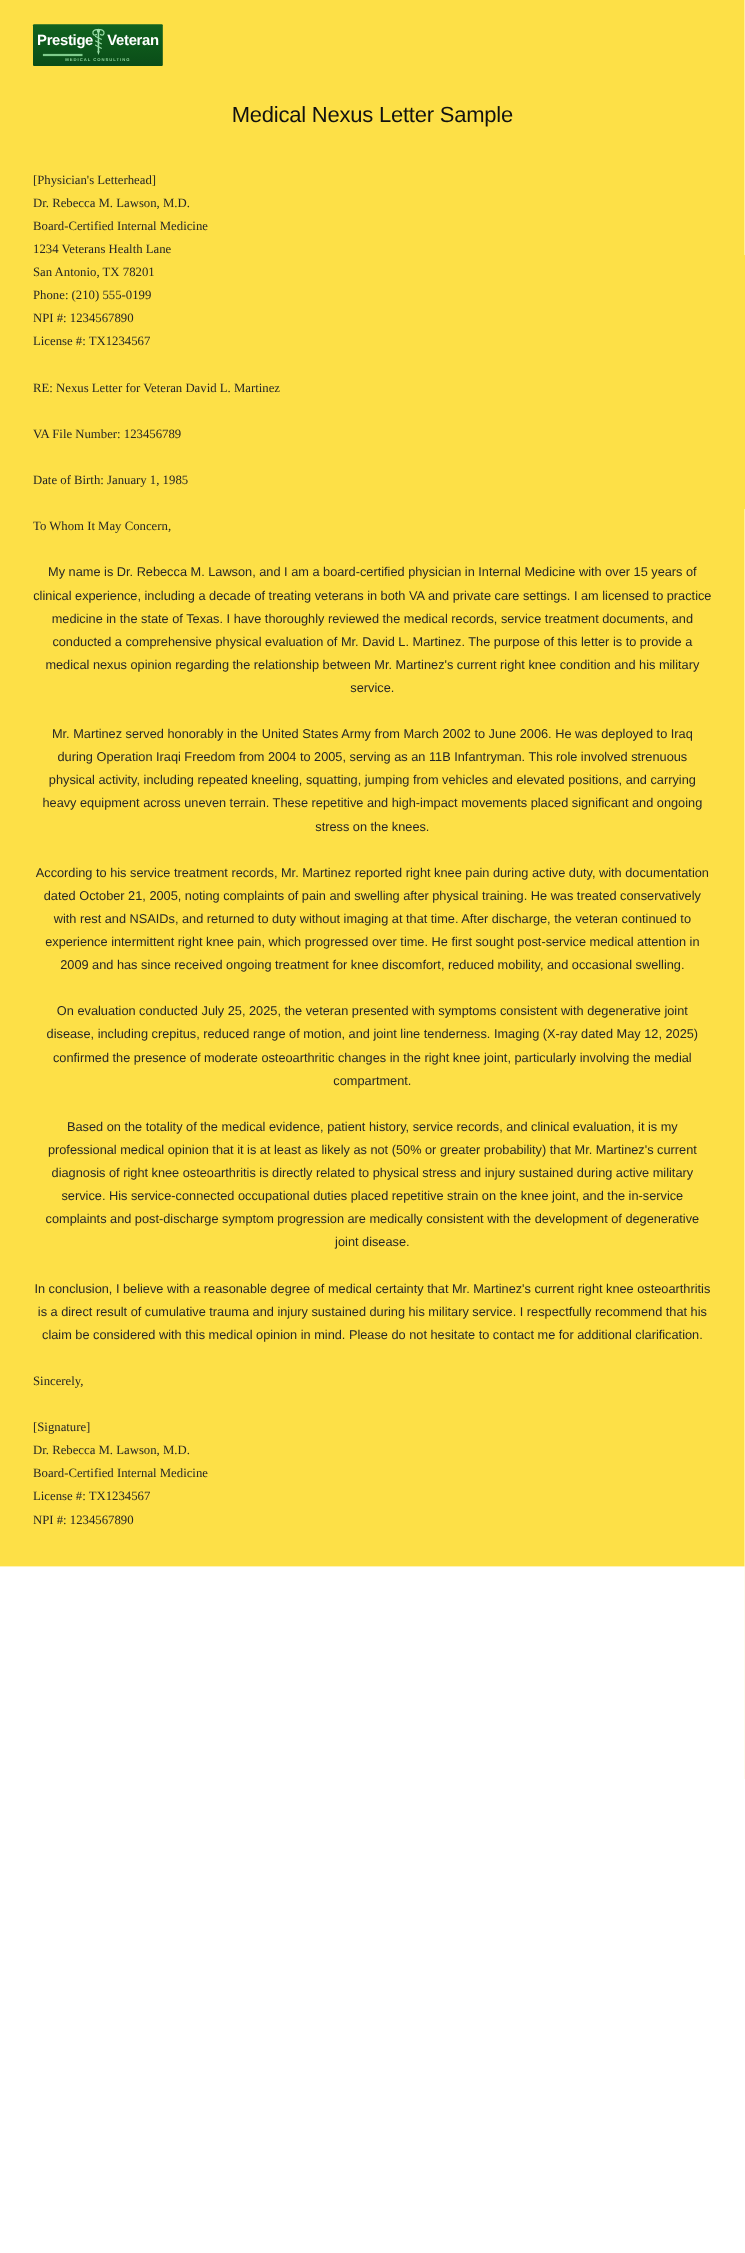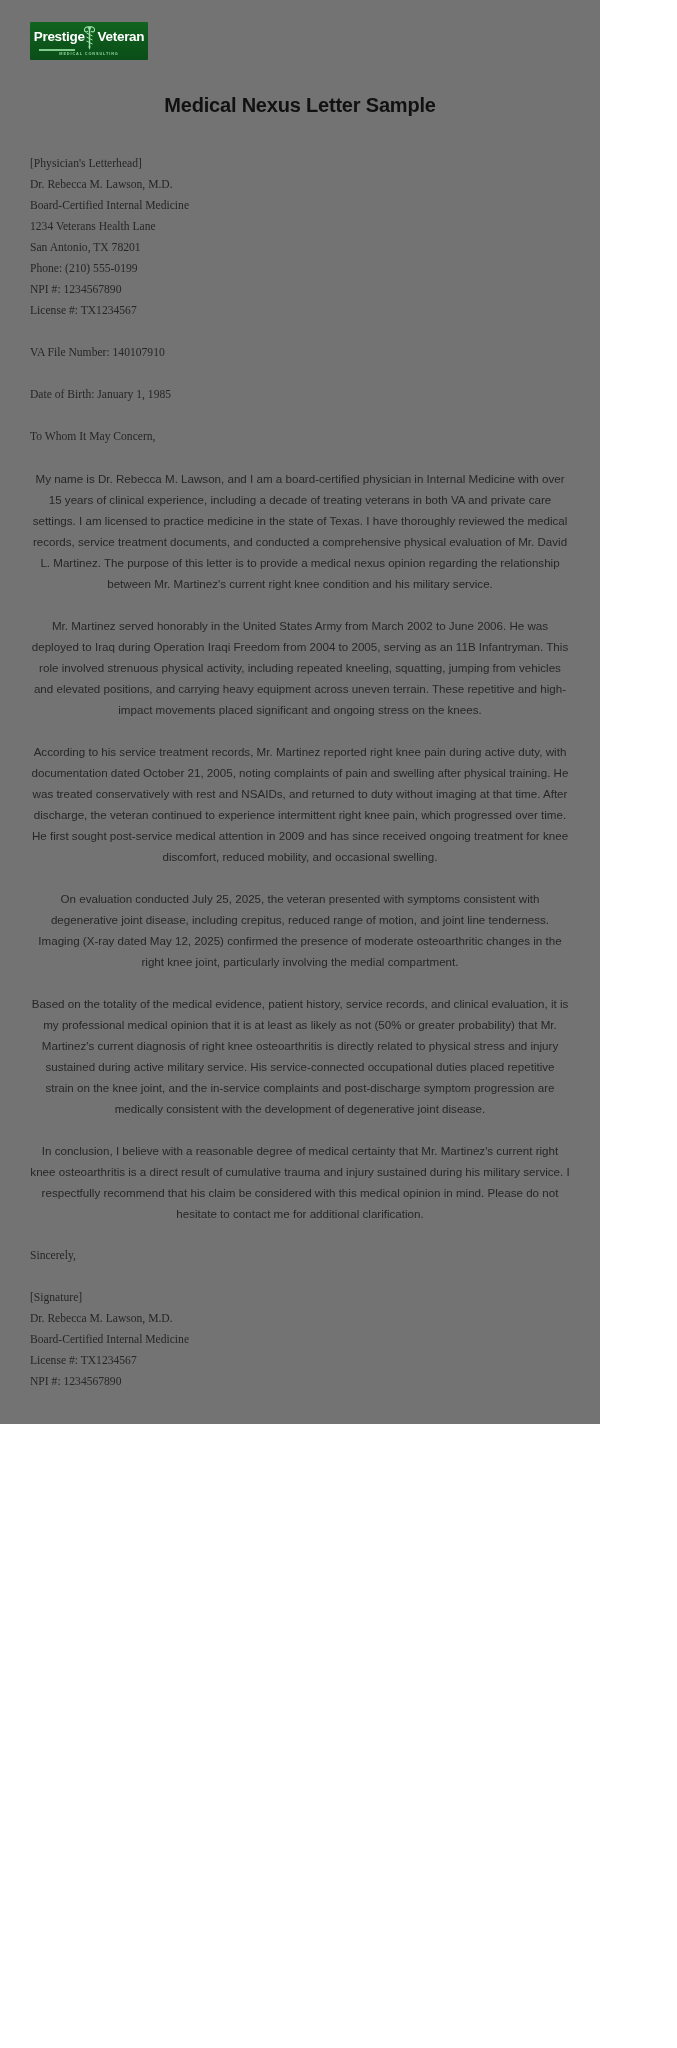--- a/index.html
+++ b/index.html
@@ -8,24 +8,24 @@
     background: #ffffff;
   }
   body {
     width: 677px;
     min-height: 2048px;
     font-family: "Liberation Sans", sans-serif;
     color: #2a2a2a;
     -webkit-font-smoothing: antialiased;
   }
   .page {
-    width: 600px;
+    width: 677px;
     box-sizing: border-box;
     padding: 0 28px 20px 28px;
-    background: #737373;
+    background: #fde047;
   }
 
   
   .logo-wrap {
     padding-top: 22px;
     padding-left: 2px;
   }
   .logo {
     position: relative;
     width: 118px;
@@ -76,21 +76,21 @@
     left: 52px;
     top: 3px;
     width: 15px;
     height: 26px;
   }
 
   
   .doc-title {
     text-align: center;
     font-size: 20px;
-    font-weight: bold;
+    font-weight: normal;
     color: #111111;
     letter-spacing: -0.2px;
     margin: 34px 0 0 0;
     padding: 0 10px;
   }
 
   
   .letter {
     margin-top: 36px;
     padding: 0 2px;
@@ -140,22 +140,23 @@
 
     <div class="block">[Physician's Letterhead]
 Dr. Rebecca M. Lawson, M.D.
 Board-Certified Internal Medicine
 1234 Veterans Health Lane
 San Antonio, TX 78201
 Phone: (210) 555-0199
 NPI #: 1234567890
 License #: TX1234567</div>
 
+    <div class="block">RE: Nexus Letter for Veteran David L. Martinez</div>
 
-    <div class="block">VA File Number: 140107910</div>
+    <div class="block">VA File Number: 123456789</div>
 
 
     <div class="block">Date of Birth: January 1, 1985</div>
 
 
     <div class="block">To Whom It May Concern,</div>
 
     <p class="para">My name is Dr. Rebecca M. Lawson, and I am a board-certified physician in Internal Medicine with over 15 years of clinical experience, including a decade of treating veterans in both VA and private care settings. I am licensed to practice medicine in the state of Texas. I have thoroughly reviewed the medical records, service treatment documents, and conducted a comprehensive physical evaluation of Mr. David L. Martinez. The purpose of this letter is to provide a medical nexus opinion regarding the relationship between Mr. Martinez's current right knee condition and his military service.</p>
     <p class="para">Mr. Martinez served honorably in the United States Army from March 2002 to June 2006. He was deployed to Iraq during Operation Iraqi Freedom from 2004 to 2005, serving as an 11B Infantryman. This role involved strenuous physical activity, including repeated kneeling, squatting, jumping from vehicles and elevated positions, and carrying heavy equipment across uneven terrain. These repetitive and high-impact movements placed significant and ongoing stress on the knees.</p>
     <p class="para">According to his service treatment records, Mr. Martinez reported right knee pain during active duty, with documentation dated October 21, 2005, noting complaints of pain and swelling after physical training. He was treated conservatively with rest and NSAIDs, and returned to duty without imaging at that time. After discharge, the veteran continued to experience intermittent right knee pain, which progressed over time. He first sought post-service medical attention in 2009 and has since received ongoing treatment for knee discomfort, reduced mobility, and occasional swelling.</p>

